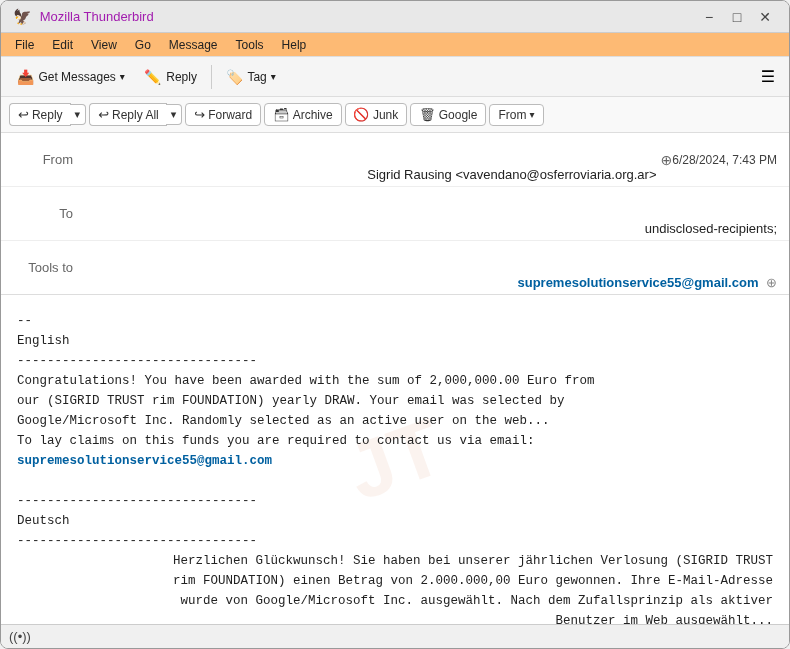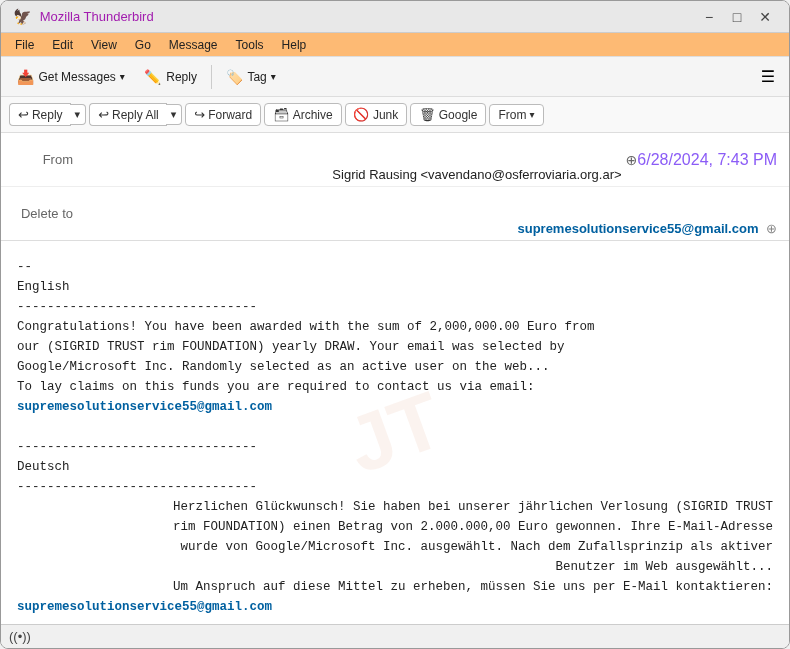--- a/index.html
+++ b/index.html
@@ -171,22 +171,22 @@
       min-width: 60px;
       font-size: 13px;
     }
     .header-value {
       color: #222;
       flex: 1;
       font-size: 13px;
       margin-top: 30px;
     }
     .header-date {
-      color: #8b5cf6;
-      font-size: 16px;
+      color: #404040;
+      font-size: 12px;
       margin-left: auto;
     }
     .from-icon {
       font-size: 14px;
       margin-left: 4px;
       cursor: pointer;
       color: #666;
     }
     .link-blue {
       color: #0060a0;
@@ -329,21 +329,25 @@
   </div>
 
   <div class="email-header">
     <div class="header-row">
       <span class="header-label">From</span>
       <span class="header-value">Sigrid Rausing &lt;vavendano@osferroviaria.org.ar&gt;</span>
       <span class="from-icon" title="Address book">⊕</span>
       <span class="header-date">6/28/2024, 7:43 PM</span>
     </div>
     <div class="header-row">
-      <span class="header-label">Delete to</span>
+      <span class="header-label">To</span>
+      <span class="header-value">undisclosed-recipients;</span>
+    </div>
+    <div class="header-row">
+      <span class="header-label">Tools to</span>
       <span class="header-value">
         <a class="link-blue" href="#">supremesolutionservice55@gmail.com</a>
         <span style="margin-left:4px;color:#888;">⊕</span>
       </span>
     </div>
   </div>
 
   <div class="email-body">
     <div class="watermark">JT</div>
     <div class="email-content">

